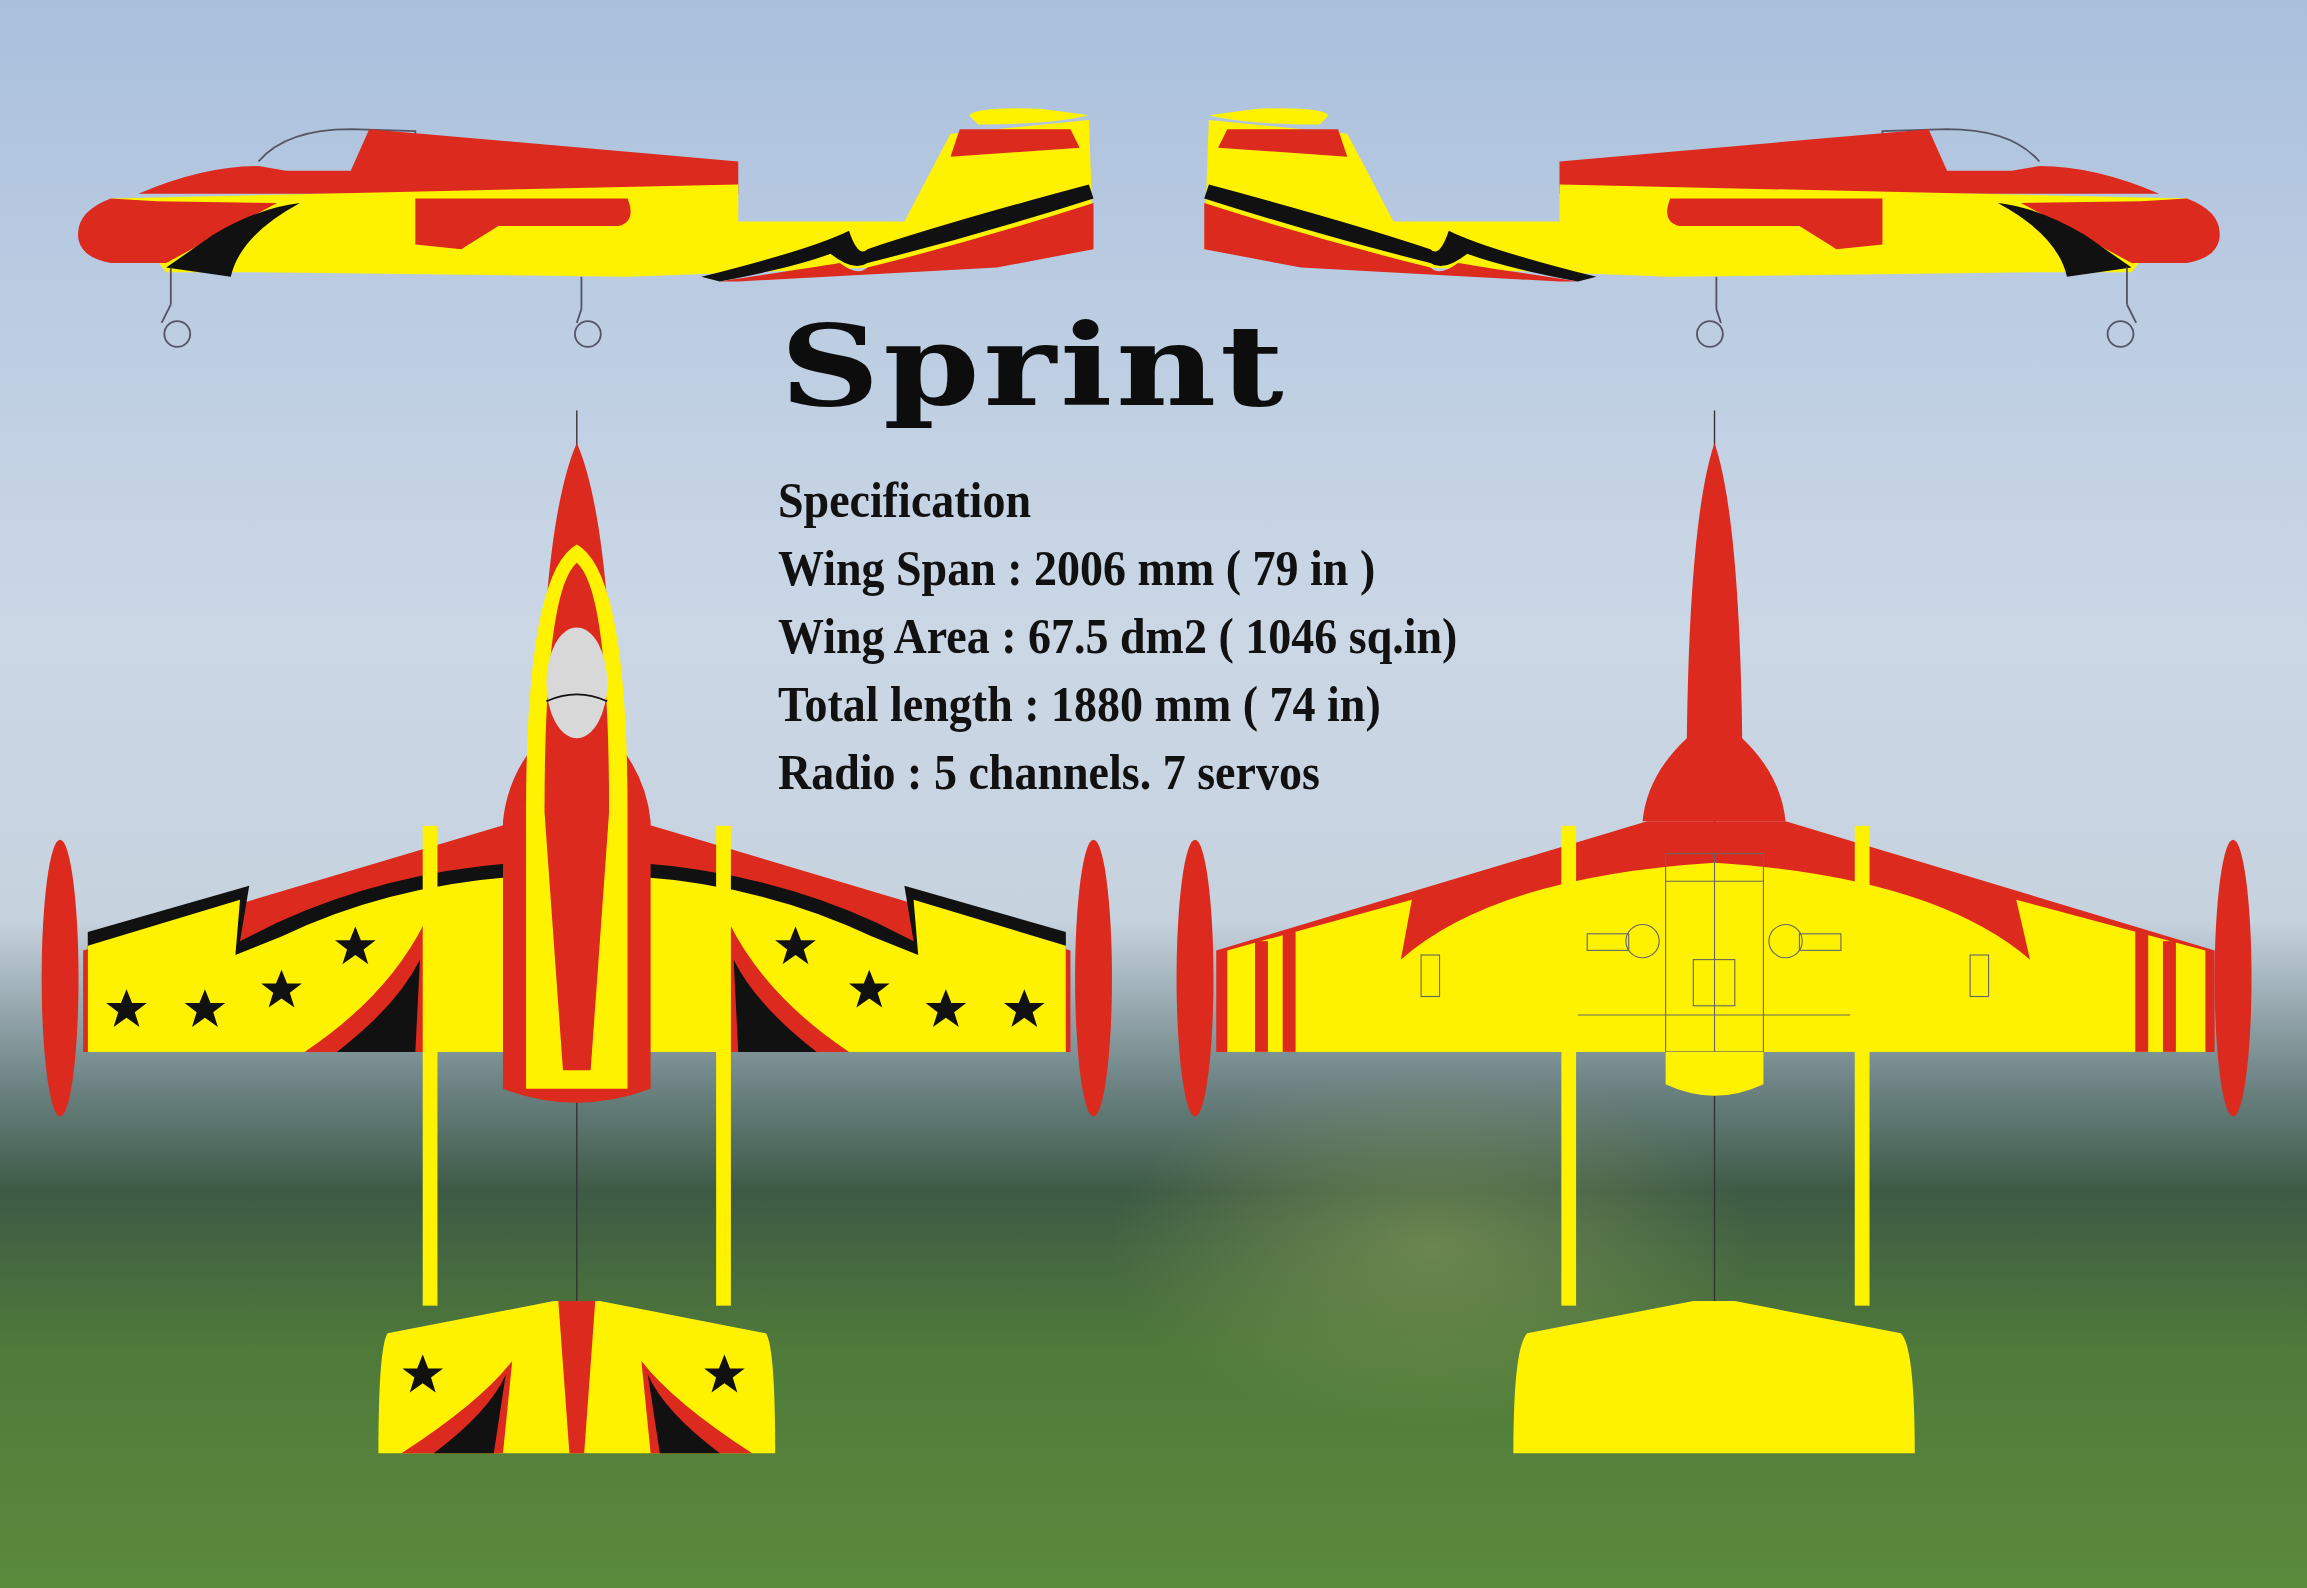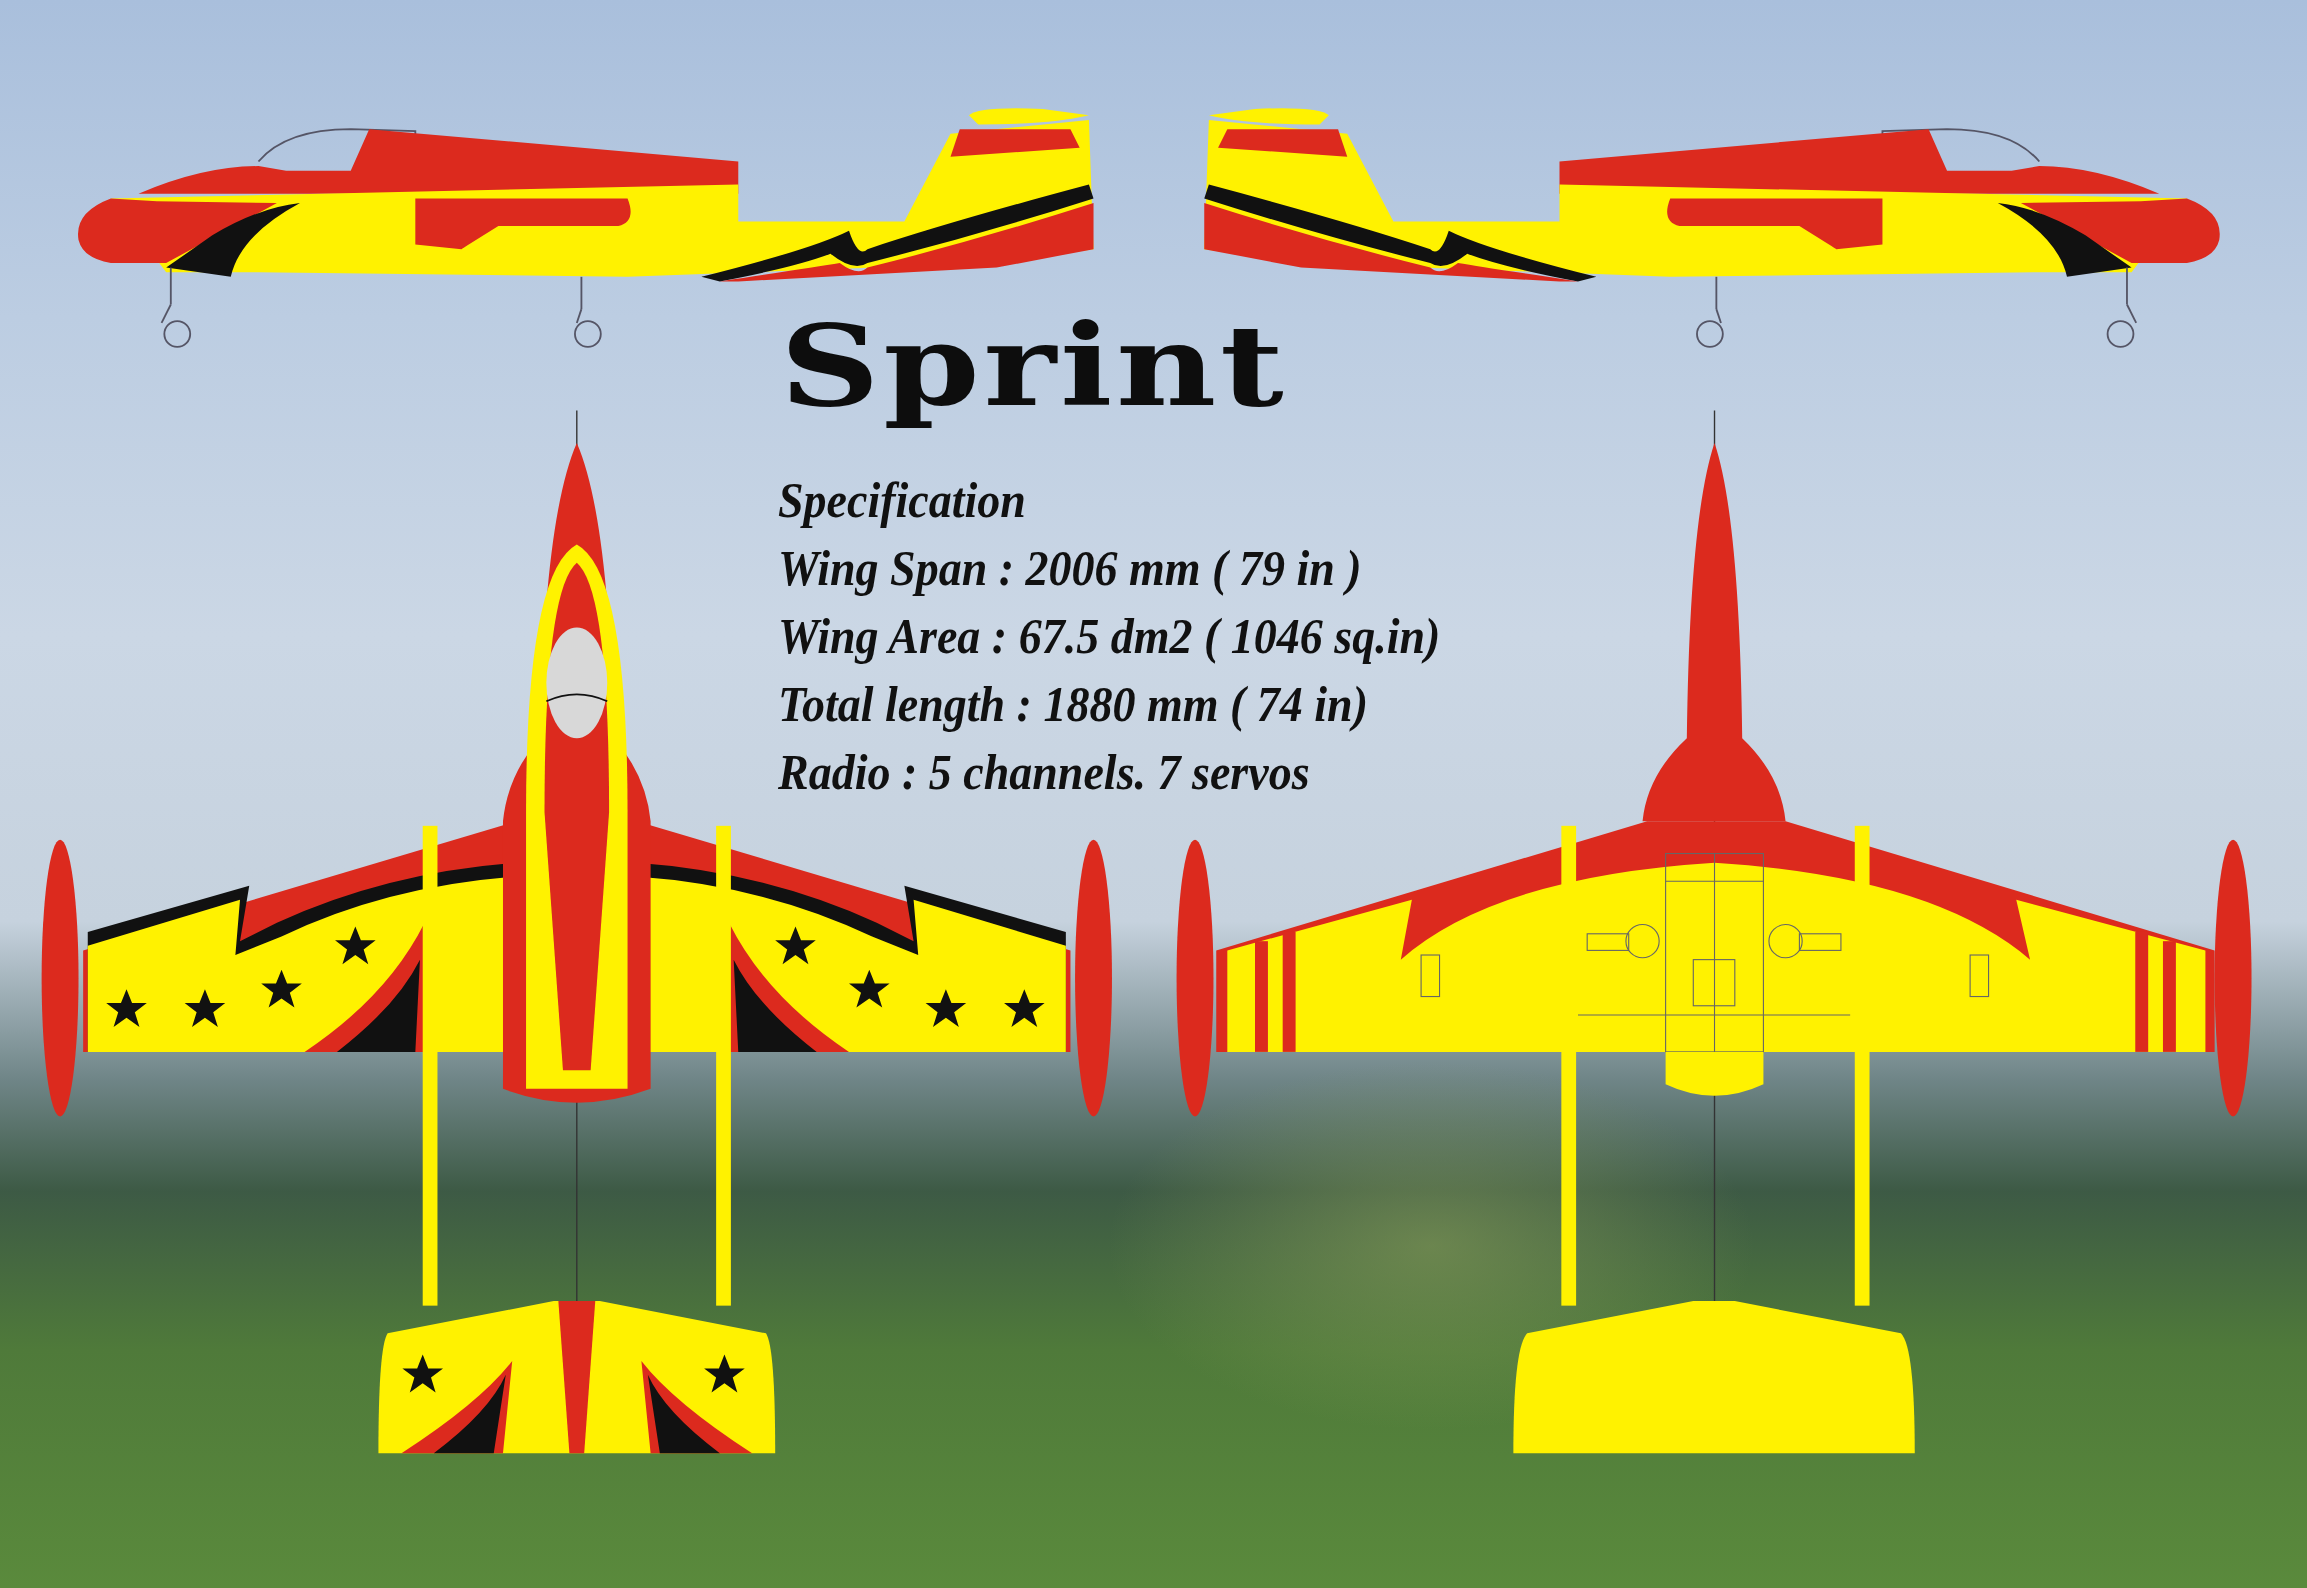--- a/index.html
+++ b/index.html
@@ -4,21 +4,21 @@
 <style>
   html,body{margin:0;padding:0;}
   body{width:2307px;height:1588px;overflow:hidden;position:relative;
     background:linear-gradient(180deg,#a9bfdc 0%,#bccde2 20%,#cbd7e5 40%,#c6d2de 58%,#6f8587 68%,#3d5a45 75%,#4f7a3a 85%,#5a8a3c 100%);
     font-family:"DejaVu Serif",serif;}
   .glow{position:absolute;left:1108px;top:1061px;width:646px;height:369px;border-radius:50%;
     background:radial-gradient(closest-side,rgba(140,160,90,0.55),rgba(140,160,90,0));}
   svg.art{position:absolute;left:0;top:0;}
   .title{position:absolute;left:780px;top:309px;font-family:"DejaVu Serif",serif;font-weight:bold;
     font-size:138px;letter-spacing:3.7px;color:#0d0d0d;line-height:1;transform:scaleY(0.82);transform-origin:left top;}
-  .specs{position:absolute;left:778px;top:466px;font-style:italic;}
+  .specs{position:absolute;left:778px;top:466px;}
   .spec-line{font-family:"Liberation Serif",serif;font-weight:bold;font-size:50px;color:#111;
     line-height:68px;transform:scaleX(0.92);transform-origin:left;white-space:nowrap;}
 </style>
 </head>
 <body>
 
 <div class="glow"></div>
 
 <svg class="art" width="2307" height="1588" viewBox="0 0 2500 1721">
   <defs>

